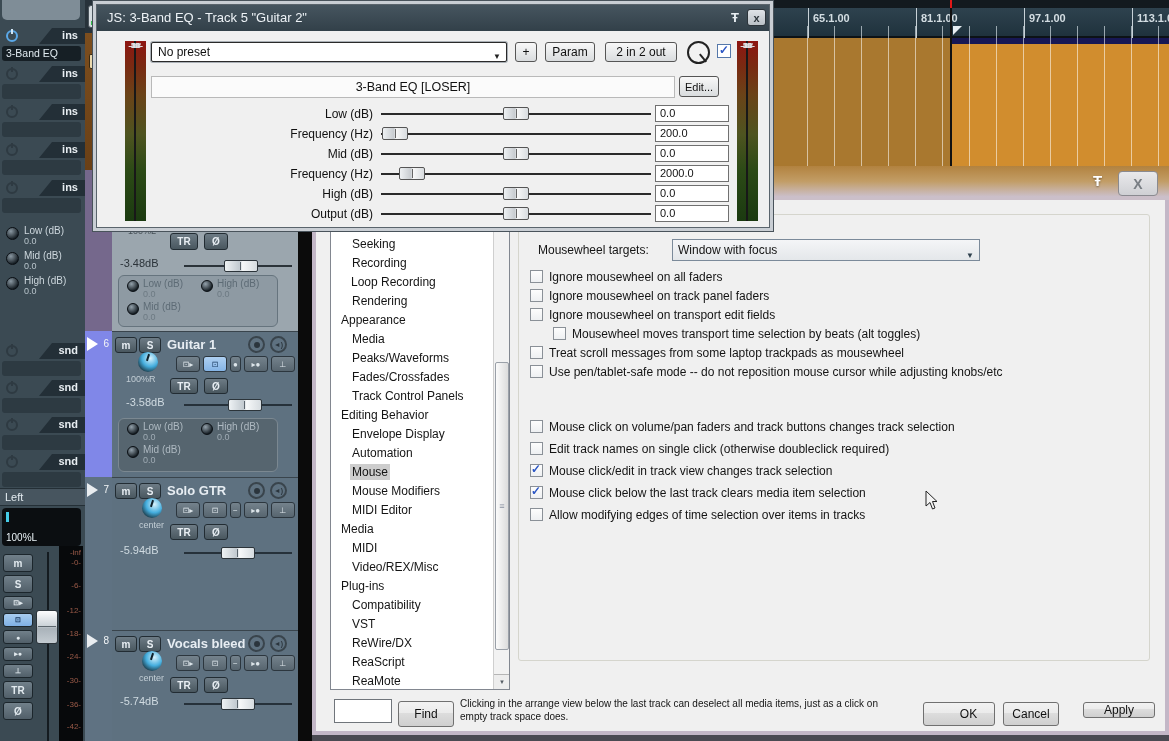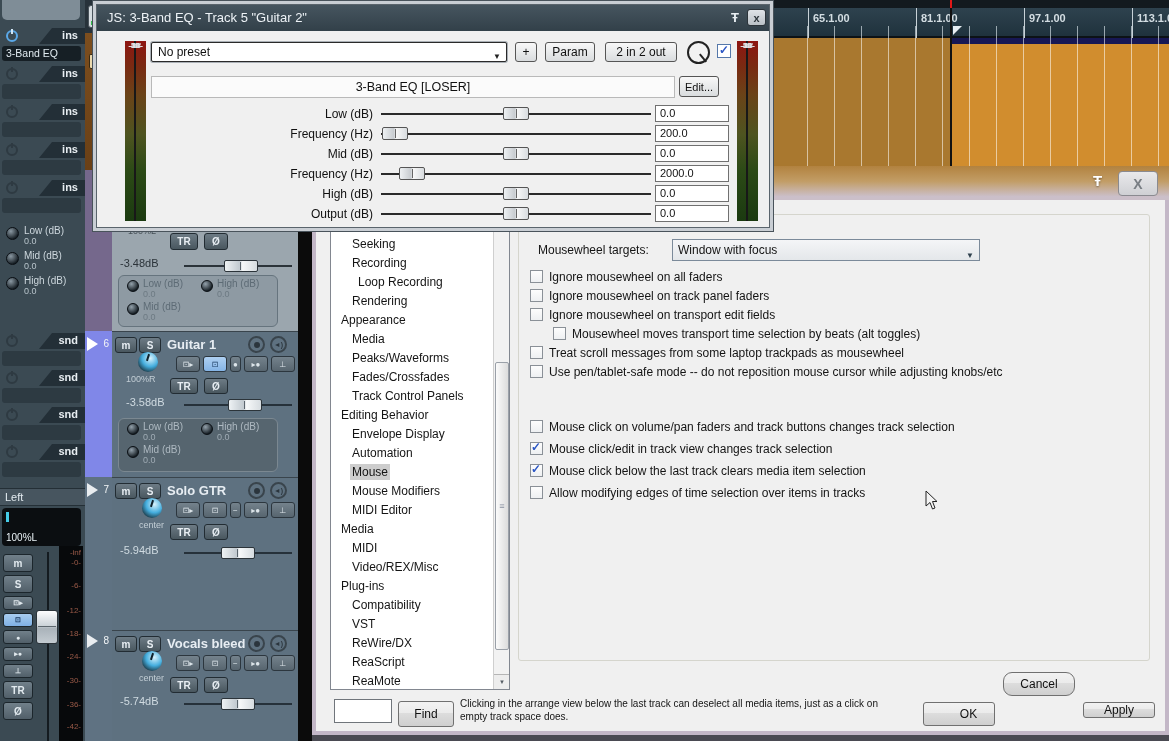--- a/index.html
+++ b/index.html
@@ -23,21 +23,21 @@
     color:#e8eef2; font-size:11px; font-weight:bold; text-align:right; padding-right:7px; line-height:15px; }
   .slot-field { position:absolute; left:2px; top:18px; width:79px; height:15px; background:#2d3a42;
     border-radius:3px; font-size:10.5px; color:#dfe9ef; line-height:15px; padding-left:4px; overflow:hidden; }
   .slot.active .slot-field { background:#161f25; }
   .param-knobs { left:0; top:224px; width:85px; }
   .pk { position:relative; height:25px; }
   .pk-knob { position:absolute; left:6px; top:3px; width:13px; height:13px; border-radius:50%;
     border:1px solid #0a0f14; background:radial-gradient(circle at 35% 30%, #8a98a2, #141c22 75%); }
   .pk-lbl { position:absolute; left:24px; top:1px; font-size:10px; color:#cdd7dd; white-space:nowrap; }
   .pk-val { position:absolute; left:24px; top:12px; font-size:9px; color:#b8c4cb; }
-  .snd-slots { left:0; top:333px; width:85px;text-decoration:underline; }
+  .snd-slots { left:0; top:343px; width:85px;text-decoration:underline; }
   .outname { left:0; top:488px; width:85px; height:18px; background:#47555f; border-top:1px solid #242f36;
     border-bottom:1px solid #242f36; color:#e3ebf0; font-size:11px; line-height:16px; padding-left:5px; }
   .pandisp { left:2px; top:508px; width:79px; height:38px; background:#0b0e11; border-radius:4px; }
   .pan-tick { position:absolute; left:4px; top:4px; width:3px; height:10px; background:#45cce8; }
   .pan-text { position:absolute; left:4px; bottom:3px; font-size:10px; color:#e9f1f5; }
   .btncol { left:3px; top:554px; width:30px; display:flex; flex-direction:column; gap:3px; }
   .mbtn { width:30px; height:18px; background:linear-gradient(#71808a,#515f69); border:1px solid #1c262c;
     border-radius:3px; color:#e2eaef; font-weight:bold; font-size:10px; display:flex;
     align-items:center; justify-content:center; }
   .mbtn.small { height:14px; font-size:7px; }
@@ -179,21 +179,21 @@
   .chkg2 { position:absolute; left:214px; top:220px; }
 
   .find-input { position:absolute; left:18px; top:499px; width:58px; height:24px; background:#fff;
     border:1px solid #70757b; font-size:12px; padding:2px 4px; }
   .winbtn { position:absolute; border:1px solid #707070; border-radius:3px; font-size:12px; color:#111;
     background:linear-gradient(#f2f2f2,#ebebeb 45%,#dddddd 46%,#cfcfcf); display:flex;
     align-items:center; justify-content:center; }
   .find-btn { left:82px; top:501px; width:56px; height:26px; }
   .help { position:absolute; left:144px; top:497px; width:458px; font-size:10px; line-height:13px; color:#141414; }
   .ok-btn { left:607px; top:502px; width:72px; height:24px;padding-left:19px; }
-  .cancel-btn { left:687px; top:472px; width:72px; height:24px;border-radius:9px; }
+  .cancel-btn { left:687px; top:502px; width:56px; height:24px; }
   .apply-btn { left:767px; top:502px; width:72px; height:16px; }
 
   
   .eq { left:96px; top:4px; width:674px; height:224px; background:#f0f0f0; border:1px solid #5a646c;
     box-shadow:0 0 0 3px #c9ced4, 0 0 0 4px #49535b; }
   .eq-title { position:absolute; left:0; top:0; width:672px; height:26px;
     background:linear-gradient(#46555f,#324049); color:#eef3f7; font-size:13px; line-height:26px;
     padding-left:10px; }
   .eq-pin { position:absolute; left:634px; top:5px; color:#e8eef2; font-size:13px; font-weight:bold; line-height:16px; }
   .eq-close { position:absolute; left:650px; top:4px; width:19px; height:17px; border:1px solid #2c343a;
@@ -549,21 +549,21 @@
       <div class="tree-items">
 
           <div class="titem" style="padding-left: 19px;">
             <span>Seeking</span>
           </div>
 
           <div class="titem" style="padding-left: 19px;">
             <span>Recording</span>
           </div>
 
-          <div class="titem" style="padding-left: 25px;">
+          <div class="titem" style="padding-left: 18px;">
             <span>Loop Recording</span>
           </div>
 
           <div class="titem" style="padding-left: 19px;">
             <span>Rendering</span>
           </div>
 
           <div class="titem" style="padding-left: 8px;">
             <span>Appearance</span>
           </div>
@@ -695,20 +695,24 @@
         </div>
       </div>
 
     <div class="chkg2 g2">
 
         <div class="chk-row">
           <span class="cbox"></span>
           <span class="chk-lbl">Mouse click on volume/pan faders and track buttons changes track selection</span>
         </div>
 
+        <div class="chk-row">
+          <span class="cbox"></span>
+          <span class="chk-lbl">Edit track names on single click (otherwise doubleclick required)</span>
+        </div>
 
         <div class="chk-row">
           <span class="cbox on"></span>
           <span class="chk-lbl">Mouse click/edit in track view changes track selection</span>
         </div>
 
         <div class="chk-row">
           <span class="cbox on"></span>
           <span class="chk-lbl">Mouse click below the last track clears media item selection</span>
         </div>

